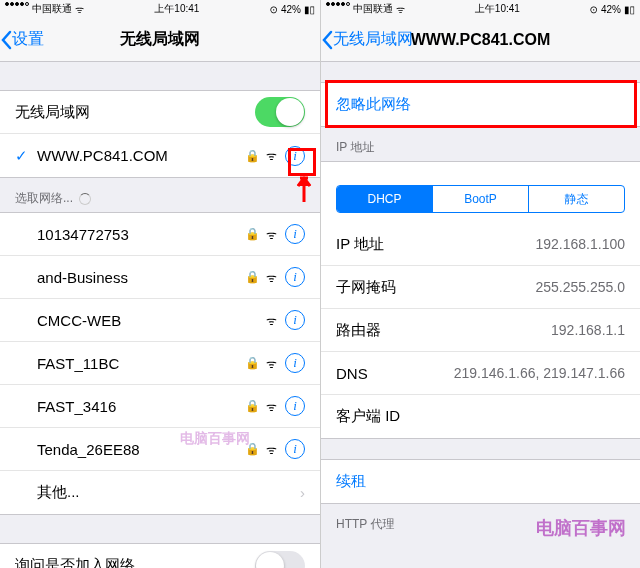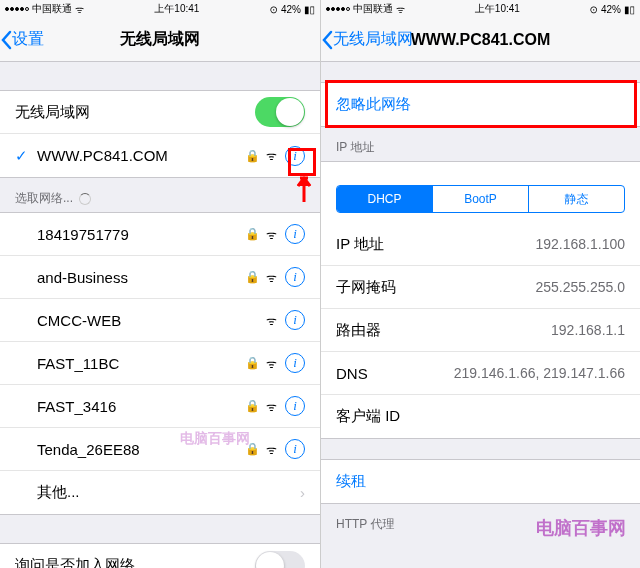--- a/index.html
+++ b/index.html
@@ -1,19 +1,19 @@
 <!DOCTYPE html>
 <html><head>
 <meta charset="utf-8">
 <style>
 *{box-sizing:border-box;margin:0;padding:0;font-family:-apple-system,"Helvetica Neue",sans-serif;-webkit-font-smoothing:antialiased}
 body{width:640px;height:568px;background:#efeff4;display:flex;position:relative;overflow:hidden}
 .phone{width:320px;height:568px;background:#efeff4;display:flex;flex-direction:column;position:relative}
 .statusbar{height:18px;display:flex;align-items:center;justify-content:space-between;padding:0 5px;font-size:10px;color:#000;background:#f7f7f8}
-.sb-left,.sb-right{display:flex;align-items:center;gap:3px}
+.sb-left,.sb-right{display:flex;align-items:flex-start;gap:3px}
 .dots{display:flex;gap:1px}
 .dot{width:4px;height:4px;border-radius:50%;border:.5px solid #000}
 .dot.f{background:#000}
 .navbar{height:44px;background:#f7f7f8;border-bottom:1px solid #c8c7cc;display:flex;align-items:center;position:relative}
 .nav-back{position:absolute;left:0;display:flex;align-items:center;color:#007aff;font-size:16px}
 .nav-title{flex:1;text-align:center;font-size:16px;font-weight:600;color:#000}
 .content{flex:1;overflow-y:auto;background:#efeff4}
 .group{background:#fff;border-top:1px solid #c8c7cc;border-bottom:1px solid #c8c7cc}
 .spacer{height:28px}
 .row{min-height:43px;display:flex;align-items:center;padding:0 15px;border-bottom:1px solid #e5e5e5;background:#fff;position:relative;font-size:15px}
@@ -89,21 +89,21 @@
         <span class="info-icon">i</span>
       </div>
     </div>
     <div class="section-header">
         <span>选取网络...</span>
         <span class="spinner"></span>
       </div>
     <div class="group" id="net-list">
         <div class="row">
           <span class="check"></span>
-          <span class="row-label">18419751779</span>
+          <span class="row-label">10134772753</span>
           <span class="lock">🔒</span>
           <span class="wifi">ᯤ</span>
           <span class="info-icon">i</span>
         </div>
         <div class="row">
           <span class="check"></span>
           <span class="row-label">and-Business</span>
           <span class="lock">🔒</span>
           <span class="wifi">ᯤ</span>
           <span class="info-icon">i</span>

